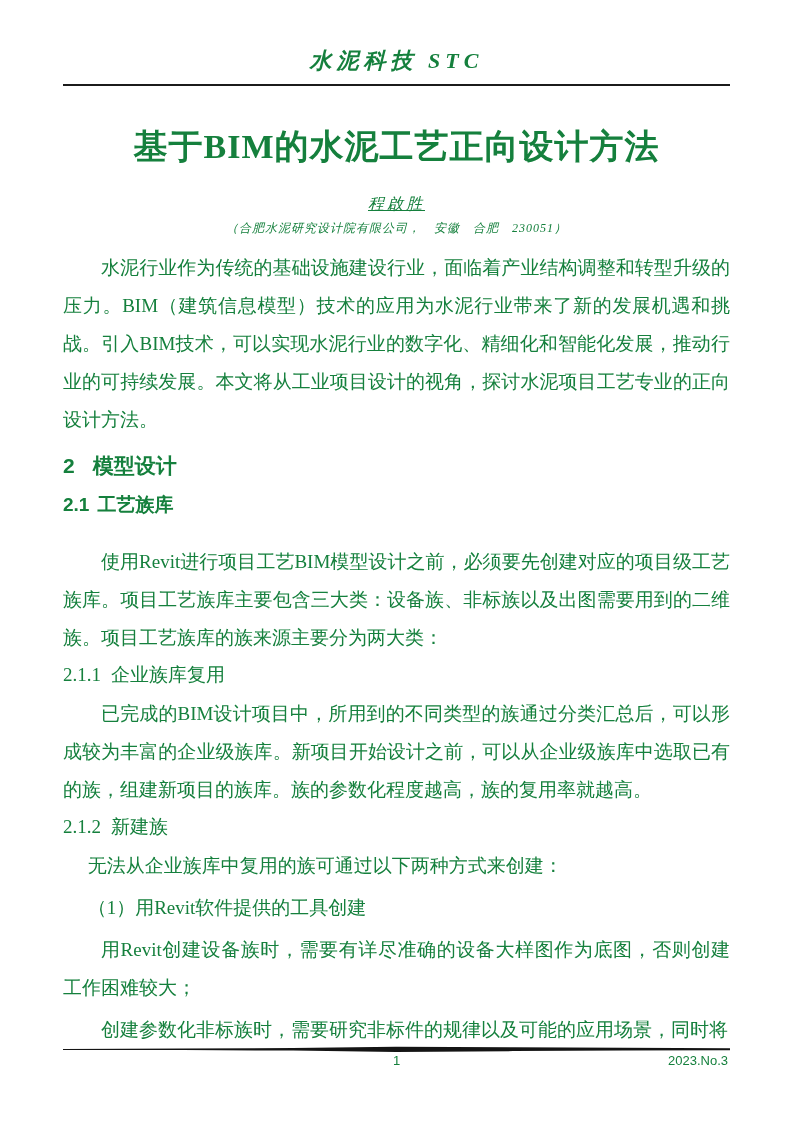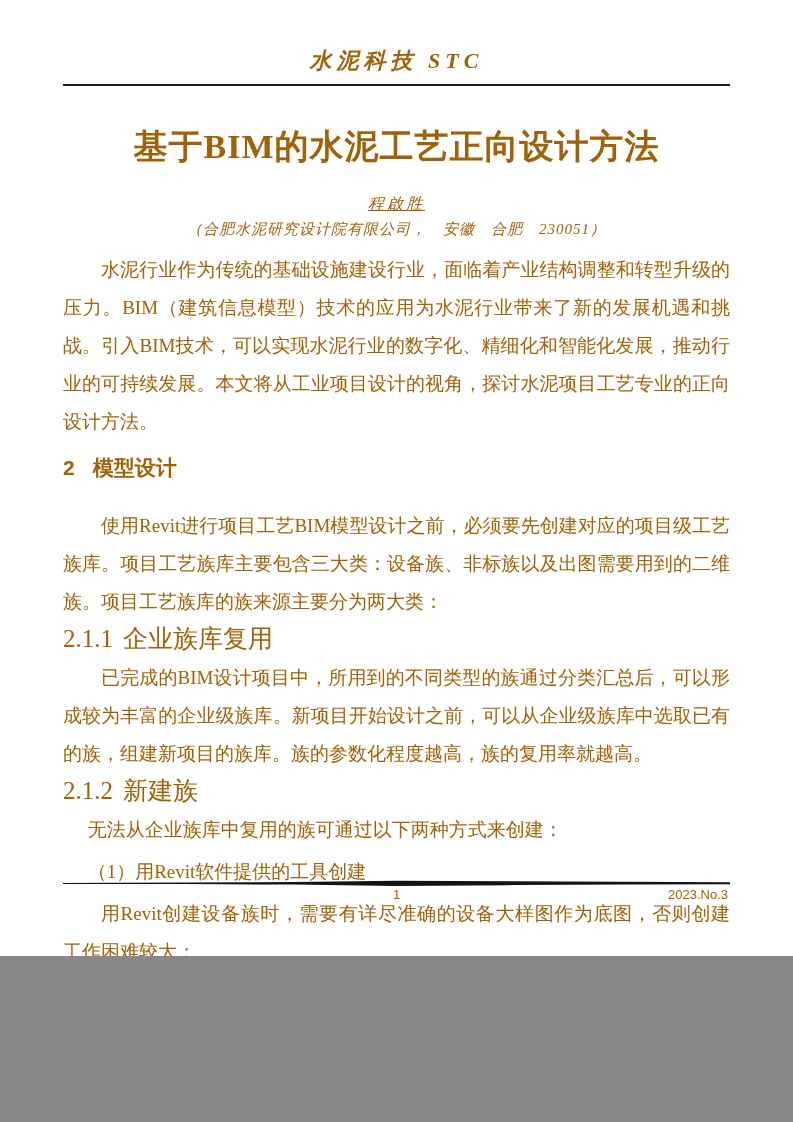--- a/index.html
+++ b/index.html
@@ -1,22 +1,22 @@
 <!DOCTYPE html>
 <html><head>
 <meta charset="utf-8">
 <style>
   html,body{margin:0;padding:0;background:#888;}
   .page{
     position:relative;
-    width:793px;height:956px;
+    width:793px;height:1122px;
     margin:0 auto;
     background:#ffffff;
     font-family:"Liberation Serif","DejaVu Serif",serif;
-    color:#a16207;
+    color:#15803d;
     overflow:hidden;
   }
   .content{
     position:absolute;
     left:63px;right:63px;top:0;bottom:0;
   }
   
   .page-header{
     padding-top:46px;
     text-align:center;
@@ -43,21 +43,21 @@
     margin-top:26px;
     text-align:center;
     font-size:16px;
     font-style:italic;
     letter-spacing:3px;
     text-decoration:underline;
   }
   .article-affiliation{
     margin-top:5px;
     text-align:center;
-    font-size:15px;
+    font-size:12px;
     font-style:italic;
     letter-spacing:1px;
   }
   
   .h1{
     margin:16px 0 0 0;
     font-family:"Liberation Sans","DejaVu Sans",sans-serif;
     font-size:21px;
     font-weight:bold;
     line-height:30px;
@@ -66,21 +66,21 @@
   .h2{
     margin:10px 0 0 0;
     font-family:"Liberation Sans","DejaVu Sans",sans-serif;
     font-size:19px;
     font-weight:bold;
     line-height:28px;
   }
   .h2 .sec-num{margin-right:8px;}
   .h3{
     margin:2px 0 0 0;
-    font-size:25px;
+    font-size:19px;
     font-weight:normal;
     line-height:32px;
   }
   .h3 .sec-num{margin-right:10px;}
   
   .para{
     margin:4px 0 0 0;
     font-size:19px;
     line-height:38px;
     text-align:justify;
@@ -126,20 +126,23 @@
 
     <div class="article-affiliation">（合肥水泥研究设计院有限公司，　安徽　合肥　230051）</div>
 
 
     <p class="para" style="margin-top:12px;">水泥行业作为传统的基础设施建设行业，面临着产业结构调整和转型升级的压力。BIM（建筑信息模型）技术的应用为水泥行业带来了新的发展机遇和挑战。引入BIM技术，可以实现水泥行业的数字化、精细化和智能化发展，推动行业的可持续发展。本文将从工业项目设计的视角，探讨水泥项目工艺专业的正向设计方法。</p>
 
     <div class="h1" style="margin-top:12px;">
       <span class="sec-num">2</span><span>模型设计</span>
     </div>
 
+    <div class="h2">
+      <span class="sec-num">2.1</span><span>工艺族库</span>
+    </div>
 
     <p class="para" style="margin-top:24px;">使用Revit进行项目工艺BIM模型设计之前，必须要先创建对应的项目级工艺族库。项目工艺族库主要包含三大类：设备族、非标族以及出图需要用到的二维族。项目工艺族库的族来源主要分为两大类：</p>
 
     <div class="h3">
       <span class="sec-num">2.1.1</span><span>企业族库复用</span>
     </div>
 
     <p class="para">已完成的BIM设计项目中，所用到的不同类型的族通过分类汇总后，可以形成较为丰富的企业级族库。新项目开始设计之前，可以从企业级族库中选取已有的族，组建新项目的族库。族的参数化程度越高，族的复用率就越高。</p>
 
     <div class="h3">

